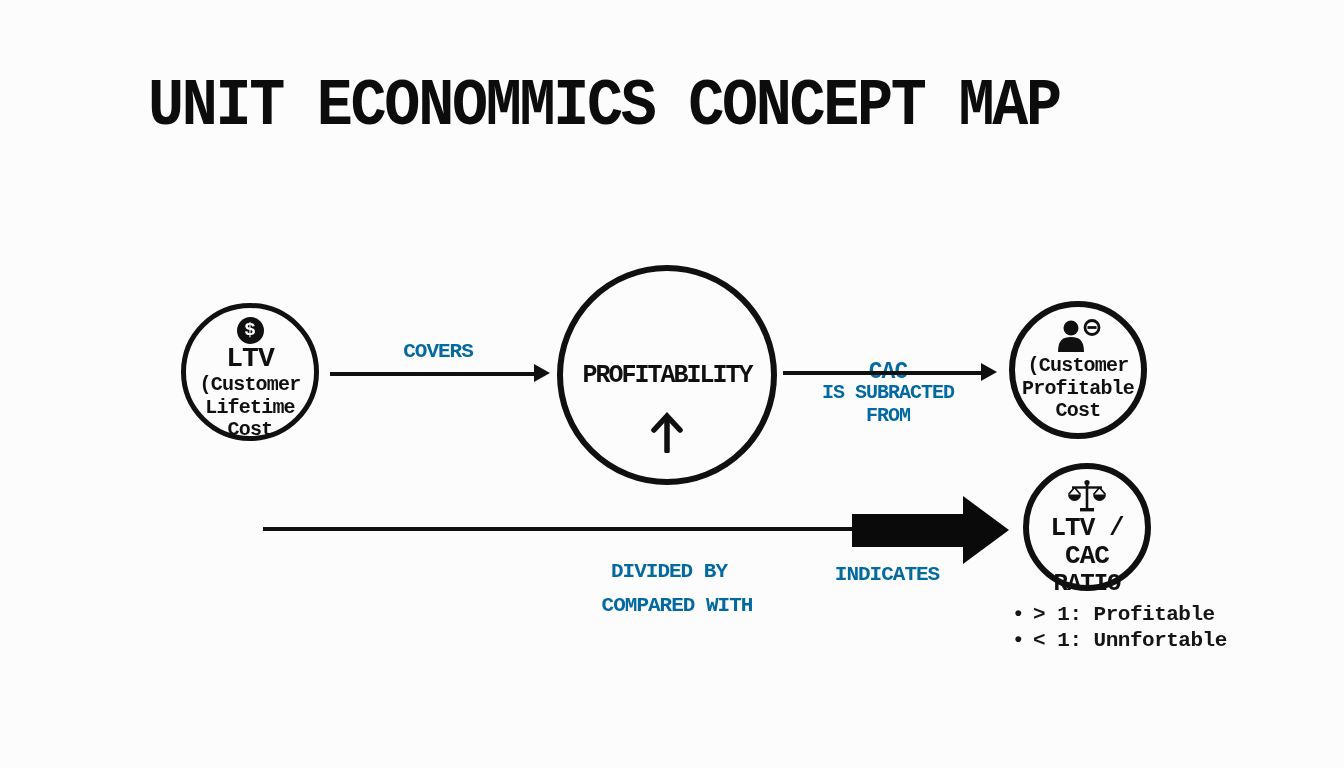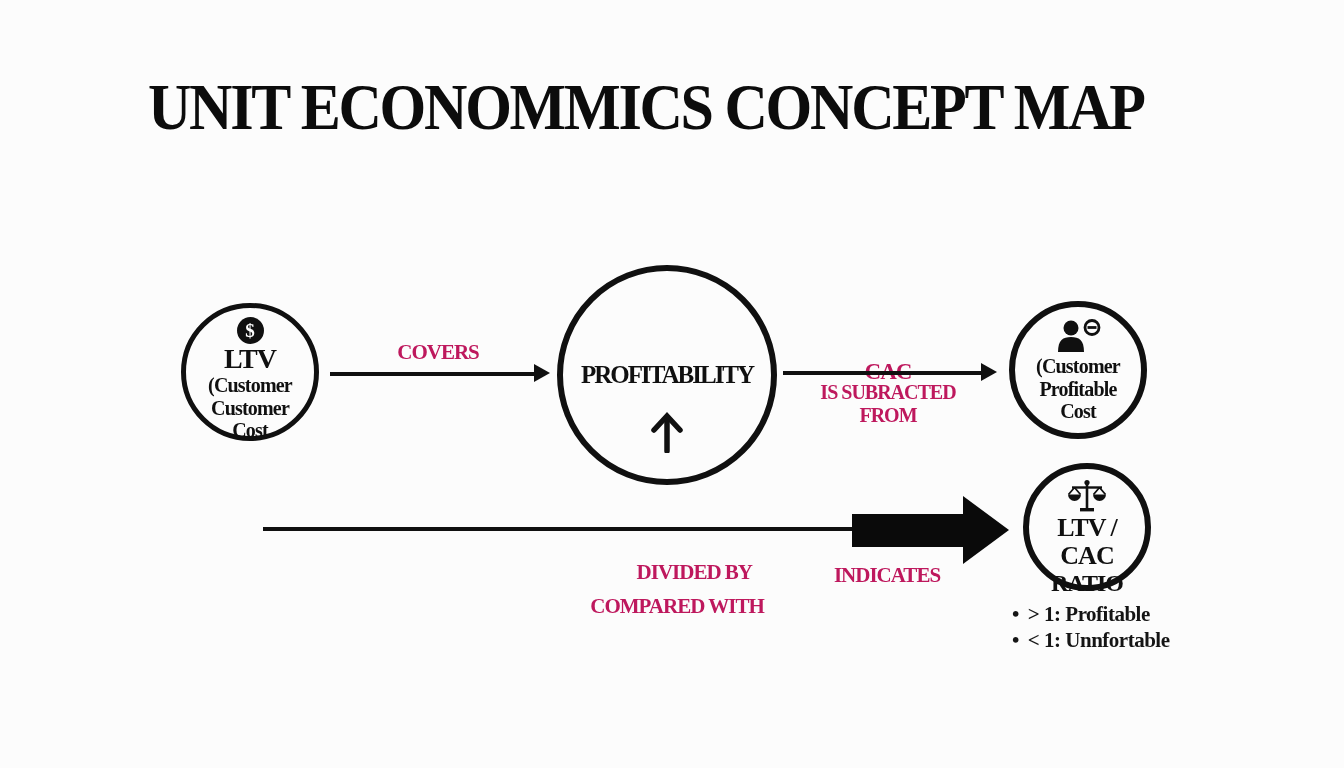--- a/index.html
+++ b/index.html
@@ -1,21 +1,21 @@
 <!DOCTYPE html>
 <html><head>
 <meta charset="utf-8">
 <style>
   html,body{margin:0;padding:0;}
   .canvas{
     position:relative;
     width:1344px;height:768px;
     background:#fcfcfc;
     overflow:hidden;
-    font-family:Liberation Serif, serif;
+    font-family:Liberation Mono, monospace;
     color:#101010;
   }
   .title{
     position:absolute;left:148px;top:74px;
     font-size:66px;font-weight:700;letter-spacing:-2.5px;
     transform:scaleX(0.91);transform-origin:left top;
     white-space:nowrap;color:#0c0c0c;line-height:1;
   }
   .circle{
     position:absolute;box-sizing:border-box;border-radius:50%;
@@ -42,21 +42,21 @@
   .ratio-line1{font-size:26px;font-weight:700;letter-spacing:-1px;line-height:28px;margin-top:1px;text-align:center;}
   .ratio-line2{font-size:24px;font-weight:700;letter-spacing:-1px;line-height:27px;}
   .stem{position:absolute;height:4px;background:#101010;}
   .arrowhead{
     position:absolute;width:0;height:0;
     border-top:9px solid transparent;border-bottom:9px solid transparent;
     border-left:16px solid #101010;
   }
   .edge-label{
     position:absolute;font-weight:700;text-align:center;
-    letter-spacing:-1px;white-space:nowrap;color:#be185d;
+    letter-spacing:-1px;white-space:nowrap;color:#0369a1;
   }
   .big-arrow-body{position:absolute;left:852px;top:514px;width:112px;height:33px;background:#0a0a0a;}
   .big-arrow-head{
     position:absolute;left:963px;top:496px;width:0;height:0;
     border-top:34px solid transparent;border-bottom:34px solid transparent;
     border-left:46px solid #0a0a0a;
   }
   .legend{position:absolute;left:1012px;top:602px;}
   .legend-item{
     display:flex;align-items:baseline;gap:9px;
@@ -70,21 +70,21 @@
 <body>
 
 <div class="canvas">
 
   <div class="title">UNIT ECONOMMICS CONCEPT MAP</div>
 
   <div class="circle circle-ltv">
     <div class="dollar-badge">$</div>
     <div class="node-label-lg">LTV</div>
     <div class="node-sub">(Customer</div>
-    <div class="node-sub">Customer</div>
+    <div class="node-sub">Lifetime</div>
     <div class="node-sub">Cost</div>
   </div>
 
   <div class="edge-label" style="left:338px;top:340px;width:200px;font-size:21px;">COVERS</div>
   <div class="stem" style="left:330px;top:372px;width:206px;"></div>
   <div class="arrowhead" style="left:534px;top:364px;"></div>
 
   <div class="circle circle-prof">
     <div class="prof-label">PROFITABILITY</div>
     <div class="prof-arrow">
@@ -112,21 +112,21 @@
     </div>
     <div class="node-sub">(Customer</div>
     <div class="node-sub">Profitable</div>
     <div class="node-sub">Cost</div>
   </div>
 
   <div class="stem" style="left:263px;top:527px;width:590px;"></div>
   <div class="big-arrow-body"></div>
   <div class="big-arrow-head"></div>
 
-  <div class="edge-label" style="left:552px;top:560px;width:200px;font-size:21px;text-align:right;">DIVIDED BY</div>
+  <div class="edge-label" style="left:569px;top:560px;width:200px;font-size:21px;">DIVIDED BY</div>
   <div class="edge-label" style="left:557px;top:594px;width:240px;font-size:21px;">COMPARED WITH</div>
   <div class="edge-label" style="left:787px;top:563px;width:200px;font-size:21px;">INDICATES</div>
 
   <div class="circle circle-ratio">
     <div>
       <svg width="40" height="34" viewBox="0 0 40 34" fill="none">
         <circle cx="20" cy="3.5" r="2.6" fill="#101010"></circle>
         <line x1="20" y1="4" x2="20" y2="29" stroke="#101010" stroke-width="2.6"></line>
         <line x1="5" y1="8.5" x2="35" y2="8.5" stroke="#101010" stroke-width="2.4"></line>
         <path d="M7.5 8.5 L1.5 15.5 M7.5 8.5 L13.5 15.5" stroke="#101010" stroke-width="1.8"></path>

